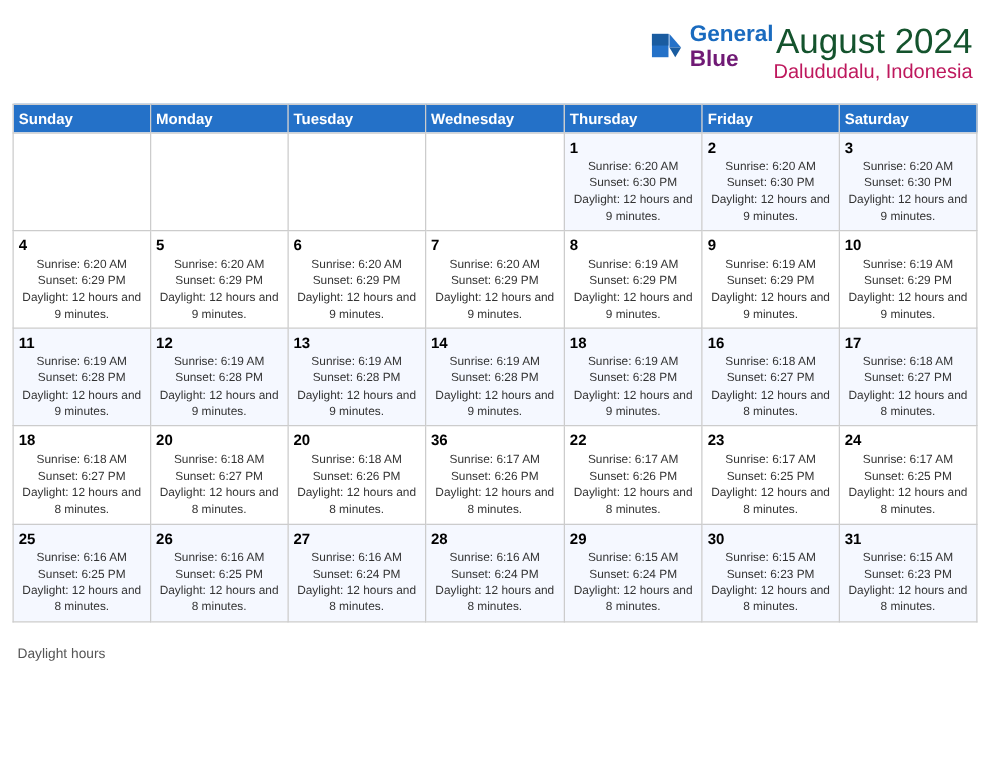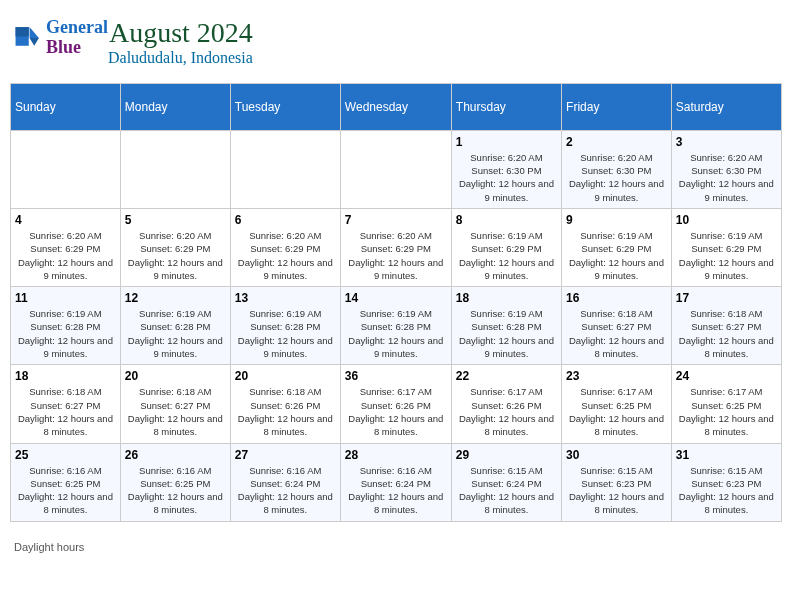--- a/index.html
+++ b/index.html
@@ -5,25 +5,24 @@
     * { box-sizing: border-box; margin: 0; padding: 0; }
     body {
       font-family: Arial, sans-serif;
       background: #fff;
       width: 792px;
       min-height: 612px;
       padding: 10px;
     }
     .header-area {
       display: flex;
-      justify-content: flex-start;
+      justify-content: flex-end;
       align-items: flex-start;
       margin-bottom: 8px;
       padding: 8px 4px;
-      font-family: Liberation Serif, serif;
     }
     .logo {
       display: flex;
       align-items: center;
       gap: 4px;
     }
     .logo-text {
       font-size: 18px;
       font-weight: bold;
       color: #333;
@@ -40,34 +39,34 @@
       text-align: right;
     }
     .month-title {
       font-size: 28px;
       font-weight: normal;
       color: #14532d;
       line-height: 1.1;
     }
     .subtitle {
       font-size: 16px;
-      color: #0369a1;
+      color: #be185d;
     }
     .calendar {
       width: 100%;
       border-collapse: collapse;
       font-size: 10.5px;
     }
     .calendar th {
       background-color: #2471c8;
       color: #fff;
-      padding: 16px 4px;
+      padding: 4px 4px;
       text-align: left;
       font-size: 12px;
-      font-weight: normal;
+      font-weight: bold;
       border: 1px solid #ccc;
     }
     .calendar td {
       vertical-align: top;
       padding: 4px 4px;
       border: 1px solid #ccc;
       width: 113px;
       min-height: 80px;
       background: #fff;
     }

